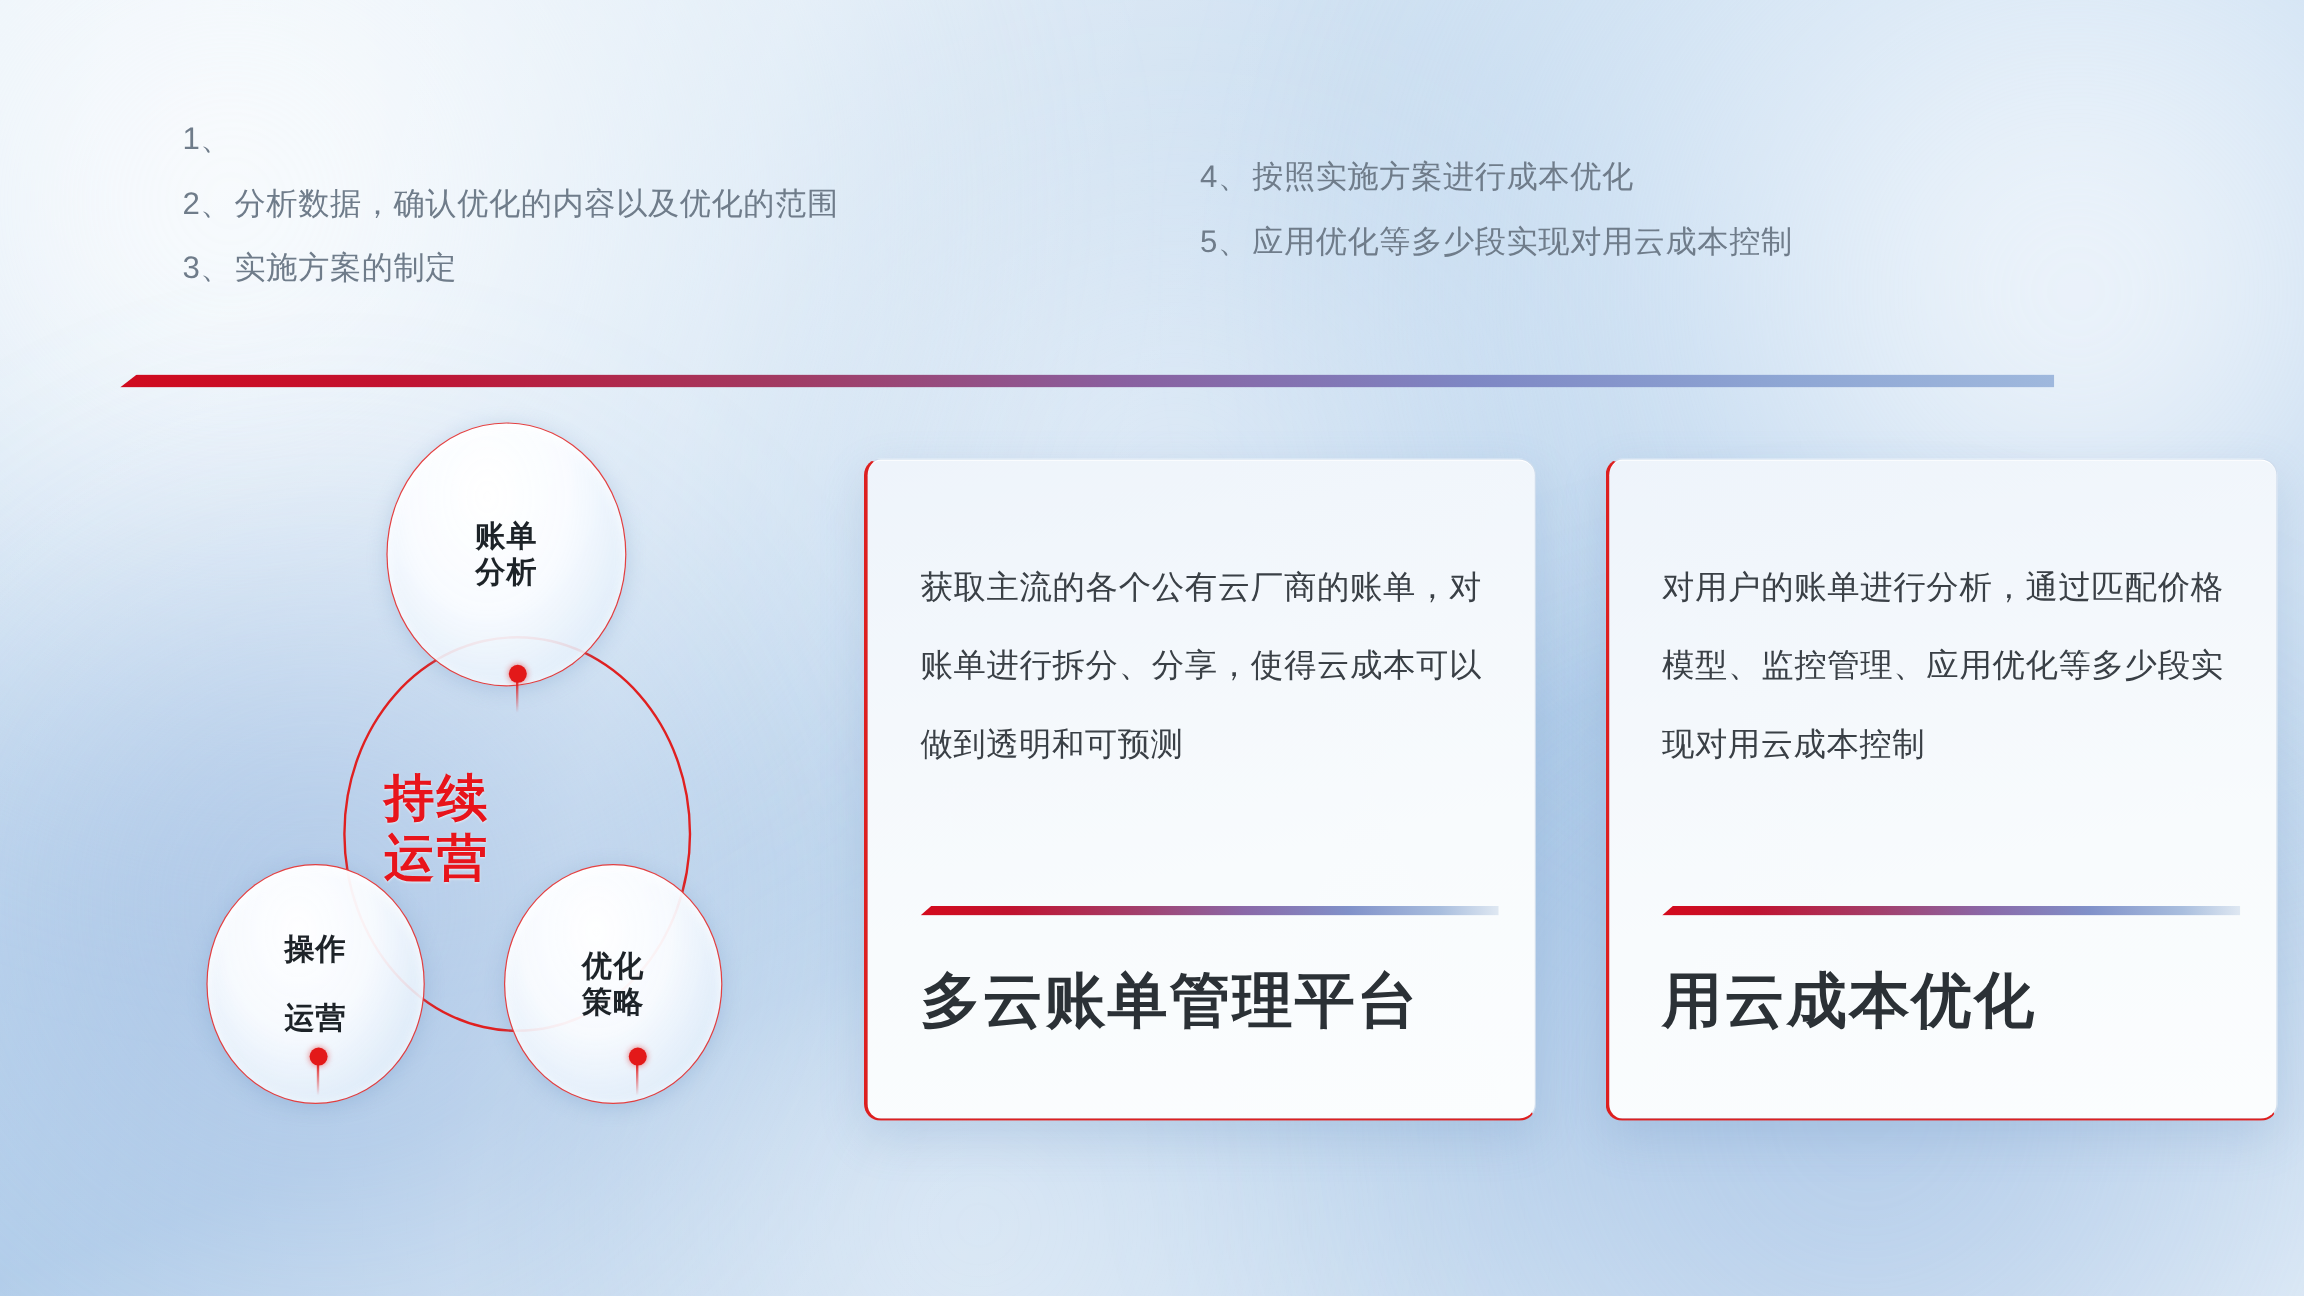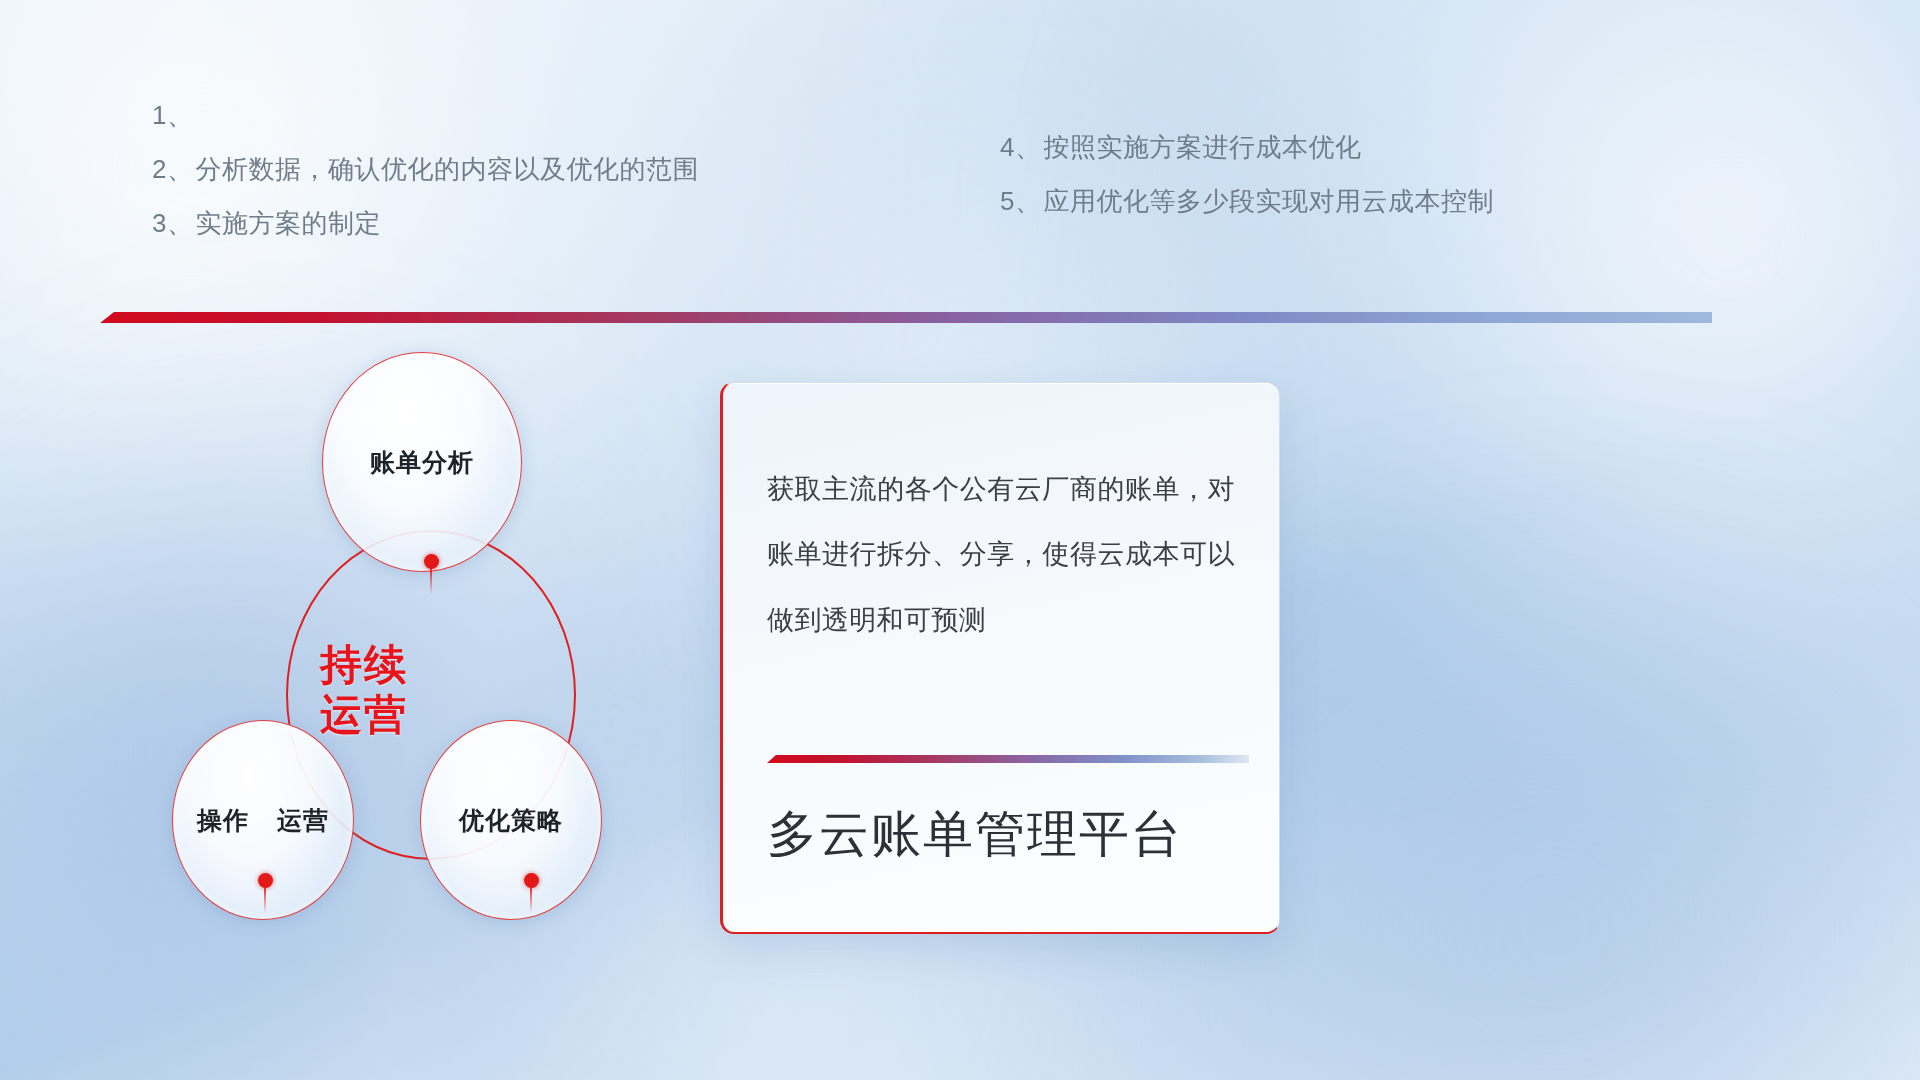--- a/index.html
+++ b/index.html
@@ -66,21 +66,21 @@
     border:2.6px solid #e02020; border-radius:50%;
     background:transparent;
   }
 
   .node{
     position:absolute; border-radius:50%;
     border:1.6px solid rgba(224,32,32,.85);
     background:
       radial-gradient(ellipse at 42% 28%, rgba(255,255,255,.99) 0%, rgba(250,252,255,.95) 42%, rgba(226,238,250,.88) 78%, rgba(209,227,246,.82) 100%);
     box-shadow:0 3px 16px rgba(110,150,195,.30), inset 0 2px 10px rgba(255,255,255,.9);
-    display:flex; flex-direction:row; align-items:center; justify-content:center;
+    display:flex; flex-direction:column; align-items:center; justify-content:center;
     color:#1d2328; font-weight:bold; text-align:center;
     font-size:25px; line-height:1.22; letter-spacing:1px;
   }
   .node-top{ left:224px; top:0; width:200px; height:220px; }
   .node-bl { left:74px;  top:368px; width:182px; height:200px;gap:28px; }
   .node-br { left:322px; top:368px; width:182px; height:200px; }
 
   .center-label{
     position:absolute; left:222px; top:288px; width:222px;
     text-align:left; color:#e8141b; font-weight:bold;
@@ -120,21 +120,21 @@
     letter-spacing:.4px; text-align:justify; text-align-last:left;
     font-weight:400;
   }
   .card-divider{
     margin-top:auto; width:482px; height:8px;
     background:linear-gradient(90deg,#d40a1c 0%,#c01330 16%,#a2406d 38%,#8a68a8 56%,#8091c9 74%,#a9bede 90%,#dfe8f2 100%);
     clip-path:polygon(0 100%, 9px 0, 100% 0, 100% 34%, 100% 100%);
   }
   .card-title{
     margin:38px 0 64px 0;
-    color:#2b3136; font-size:50px; font-weight:normal; letter-spacing:2px;
+    color:#2b3136; font-size:50px; font-weight:bold; letter-spacing:2px;
   }
 </style>
 </head>
 <body>
 
 <div id="bg">
   <div class="bg-base"></div>
   <div class="bg-blob blob-a"></div>
   <div class="bg-blob blob-b"></div>
   <div class="bg-blob blob-c"></div>
@@ -212,14 +212,19 @@
 </div>
 
 <div id="cards">
 
   <div class="card">
     <div class="card-body">获取主流的各个公有云厂商的账单，对账单进行拆分、分享，使得云成本可以做到透明和可预测</div>
     <div class="card-divider"></div>
     <div class="card-title">多云账单管理平台</div>
   </div>
 
+  <div class="card">
+    <div class="card-body">对用户的账单进行分析，通过匹配价格模型、监控管理、应用优化等多少段实现对用云成本控制</div>
+    <div class="card-divider"></div>
+    <div class="card-title">用云成本优化</div>
+  </div>
 
 </div>
 
 </body></html>

